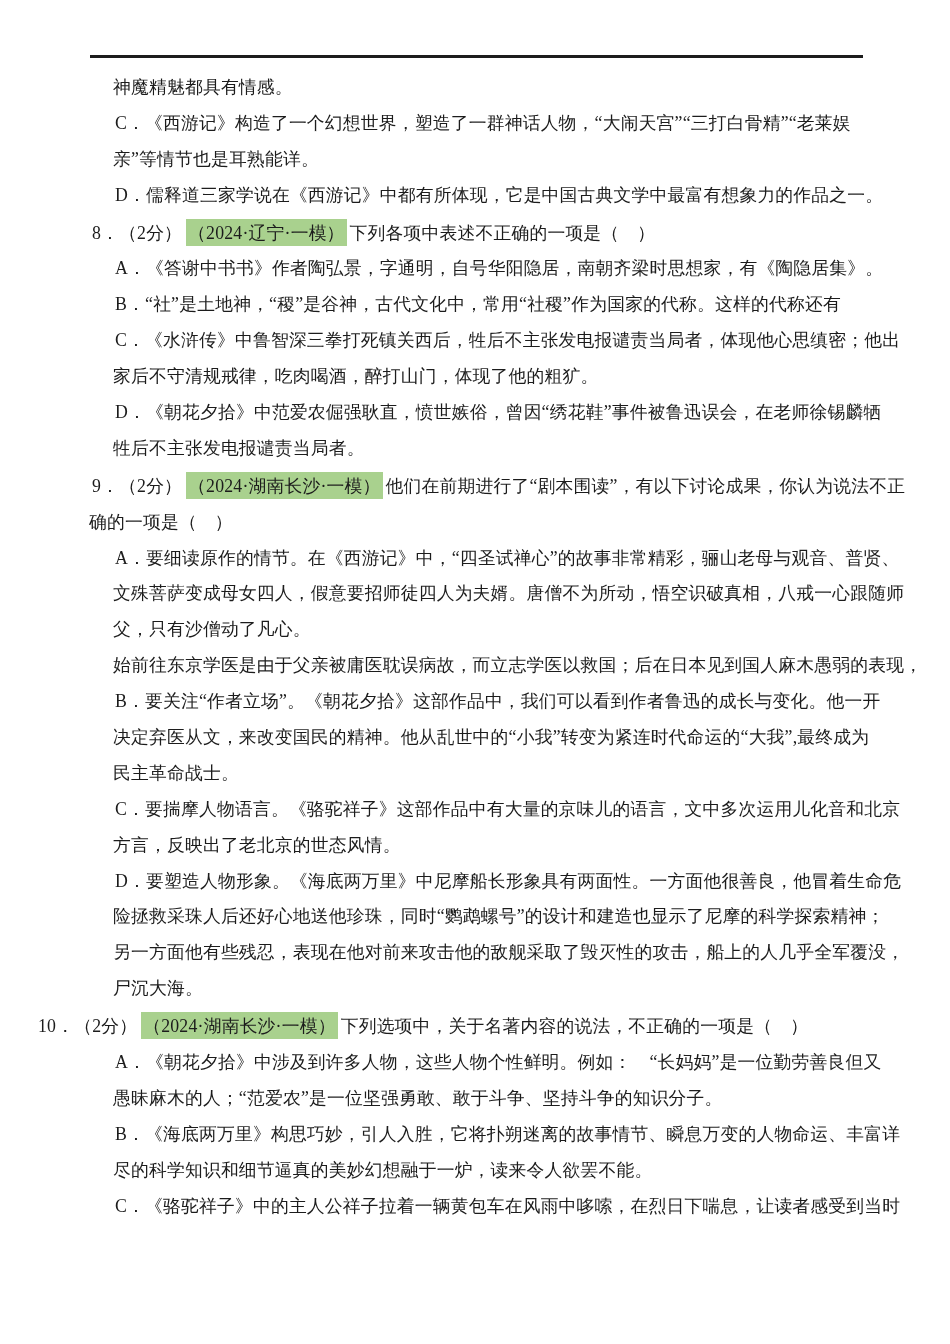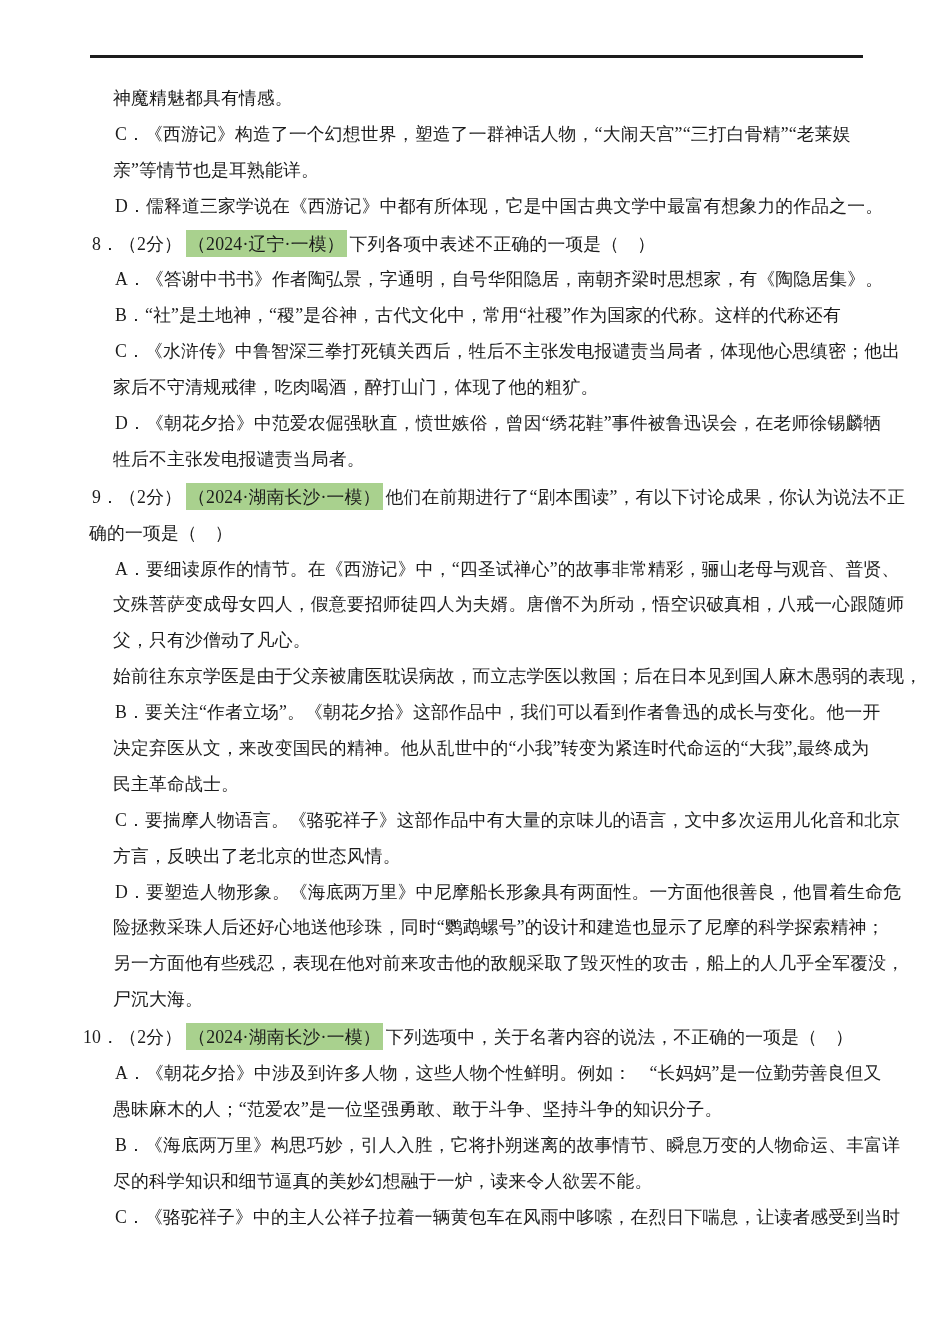--- a/index.html
+++ b/index.html
@@ -18,32 +18,32 @@
     position: absolute;
     left: 90px;
     top: 55px;
     width: 773px;
     height: 2.5px;
     background: var(--ink, #1c1c1c);
   }
   .doc-body {
     position: absolute;
     left: 0;
-    top: 81px;
+    top: 70px;
     width: 950px;
   }
   .line {
     height: 35.9px;
     line-height: 35.9px;
     font-size: 17.8px;
     white-space: pre;
     letter-spacing: 0.2px;
   }
   .line.q    { padding-left: 92px;  margin-top: 2px; }
-  .line.q10  { padding-left: 83px;  margin-top: 2px; }
+  .line.q10  { padding-left: 38px;  margin-top: 2px; }
   .line.qwrap   { padding-left: 89px;  }
   .line.opt     { padding-left: 115px; }
   .line.optwrap { padding-left: 113px; }
   .hl {
     background: var(--hl, #a9d18e);
     padding: 4px 2px 3px 2px;
     margin: 0 3px 0 4px;
   }
 </style>
 </head>

